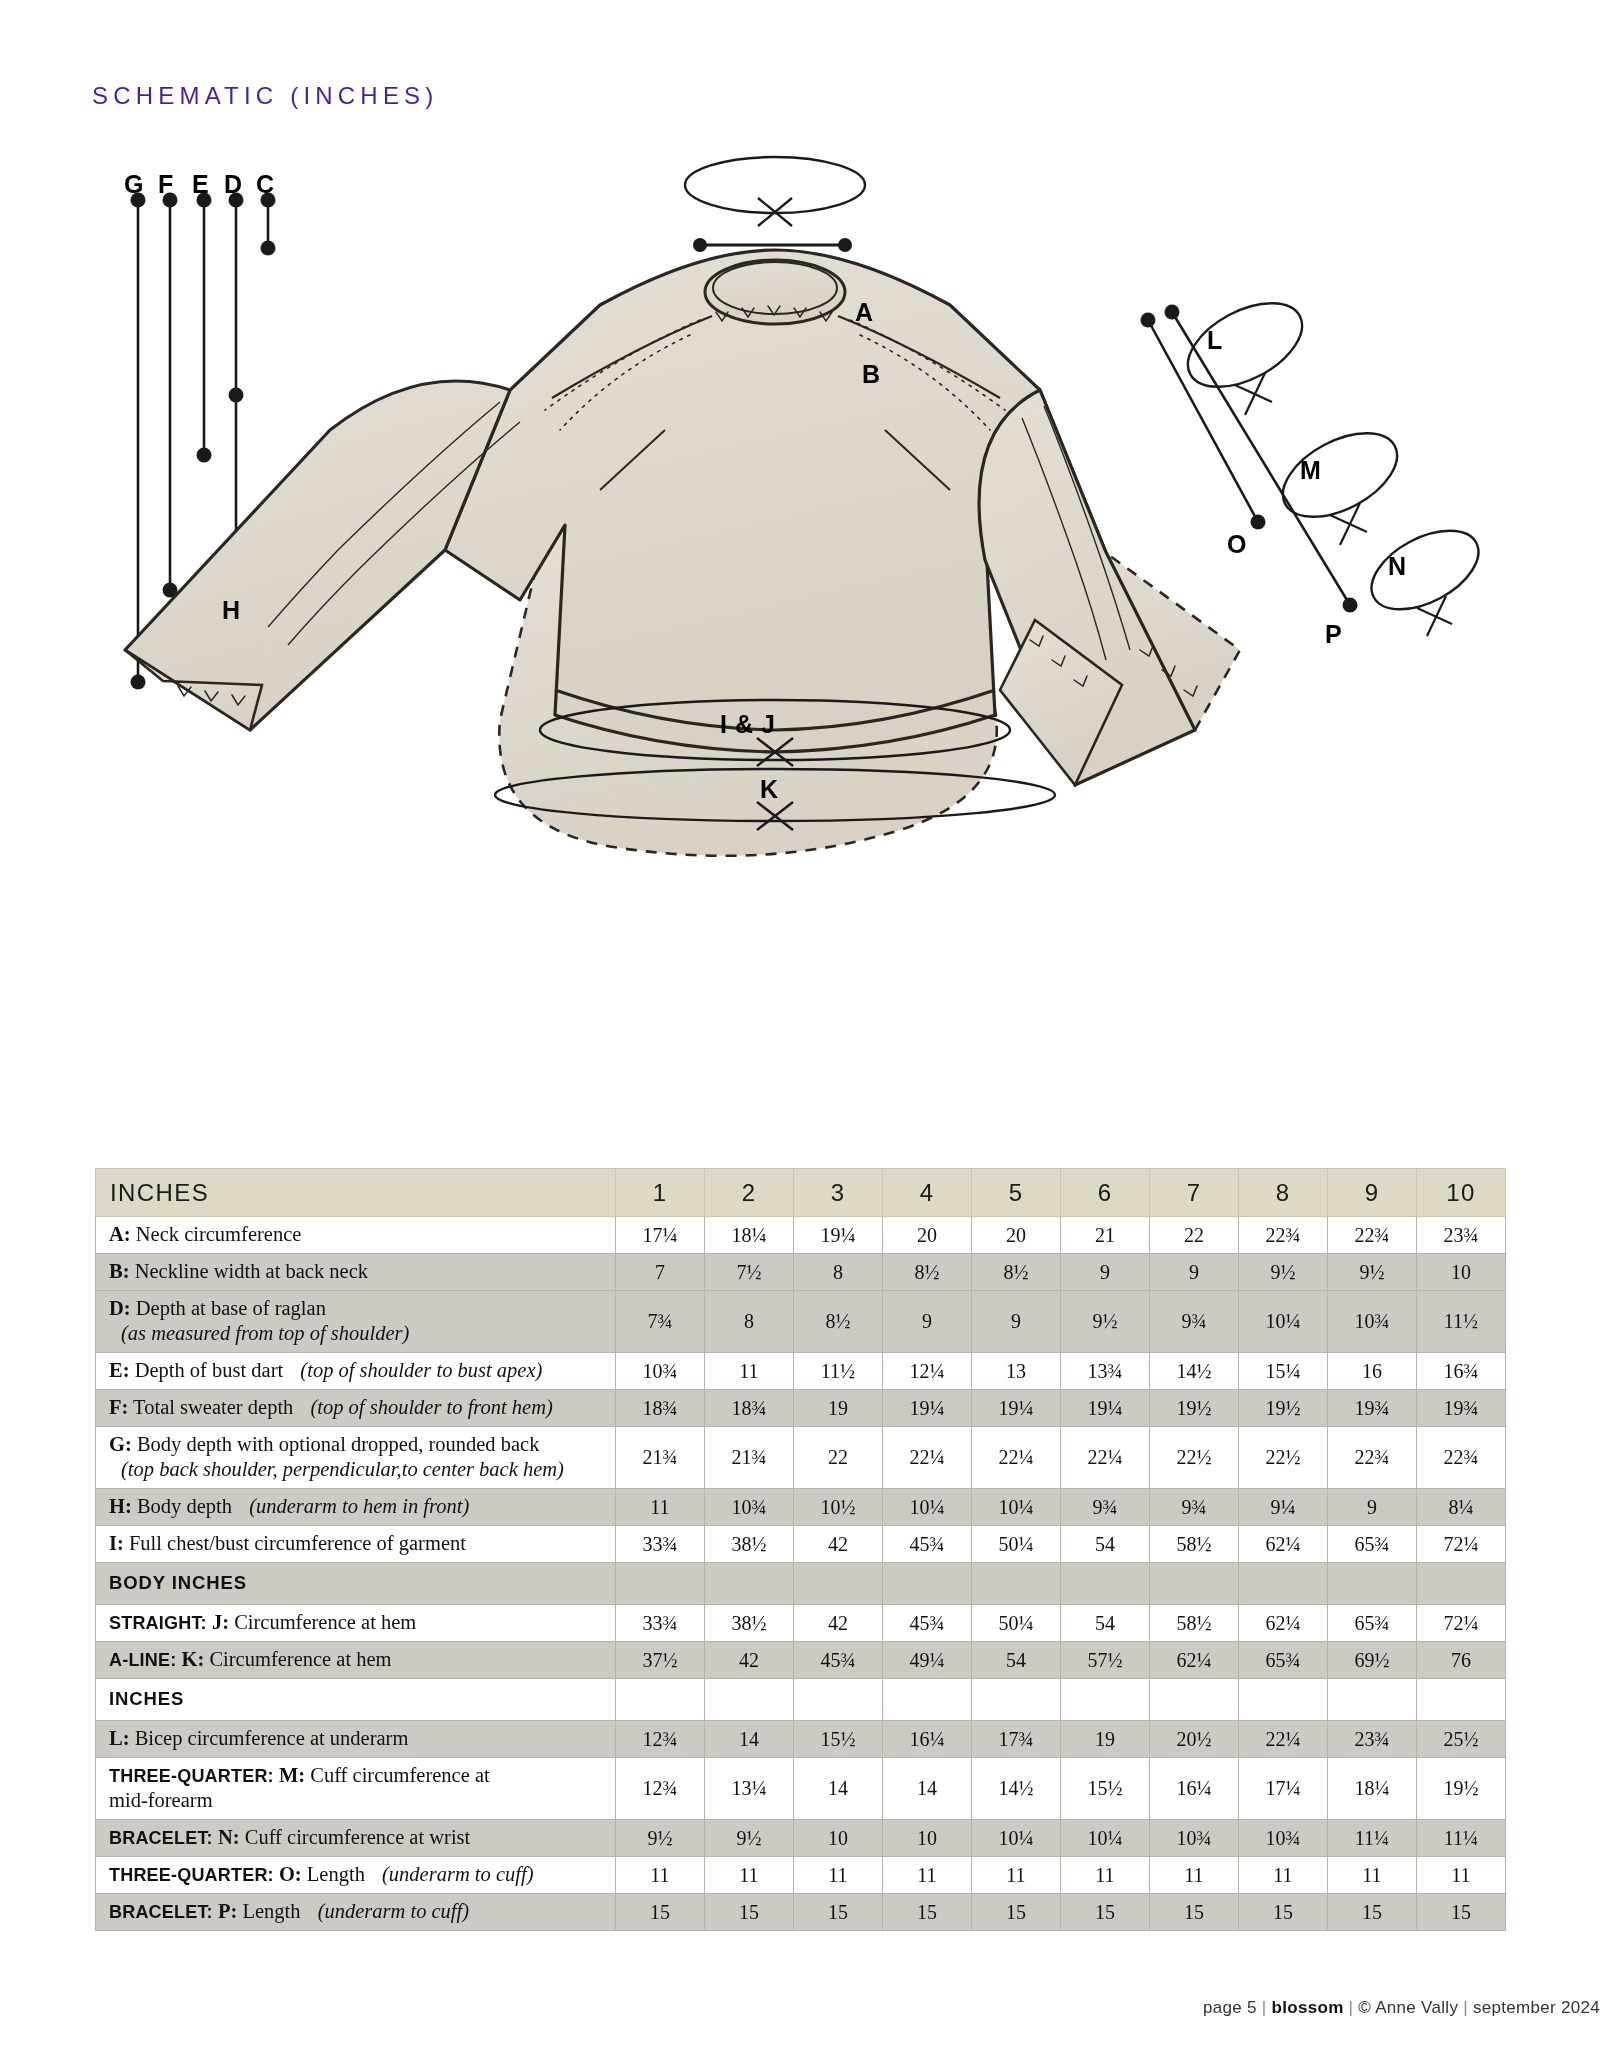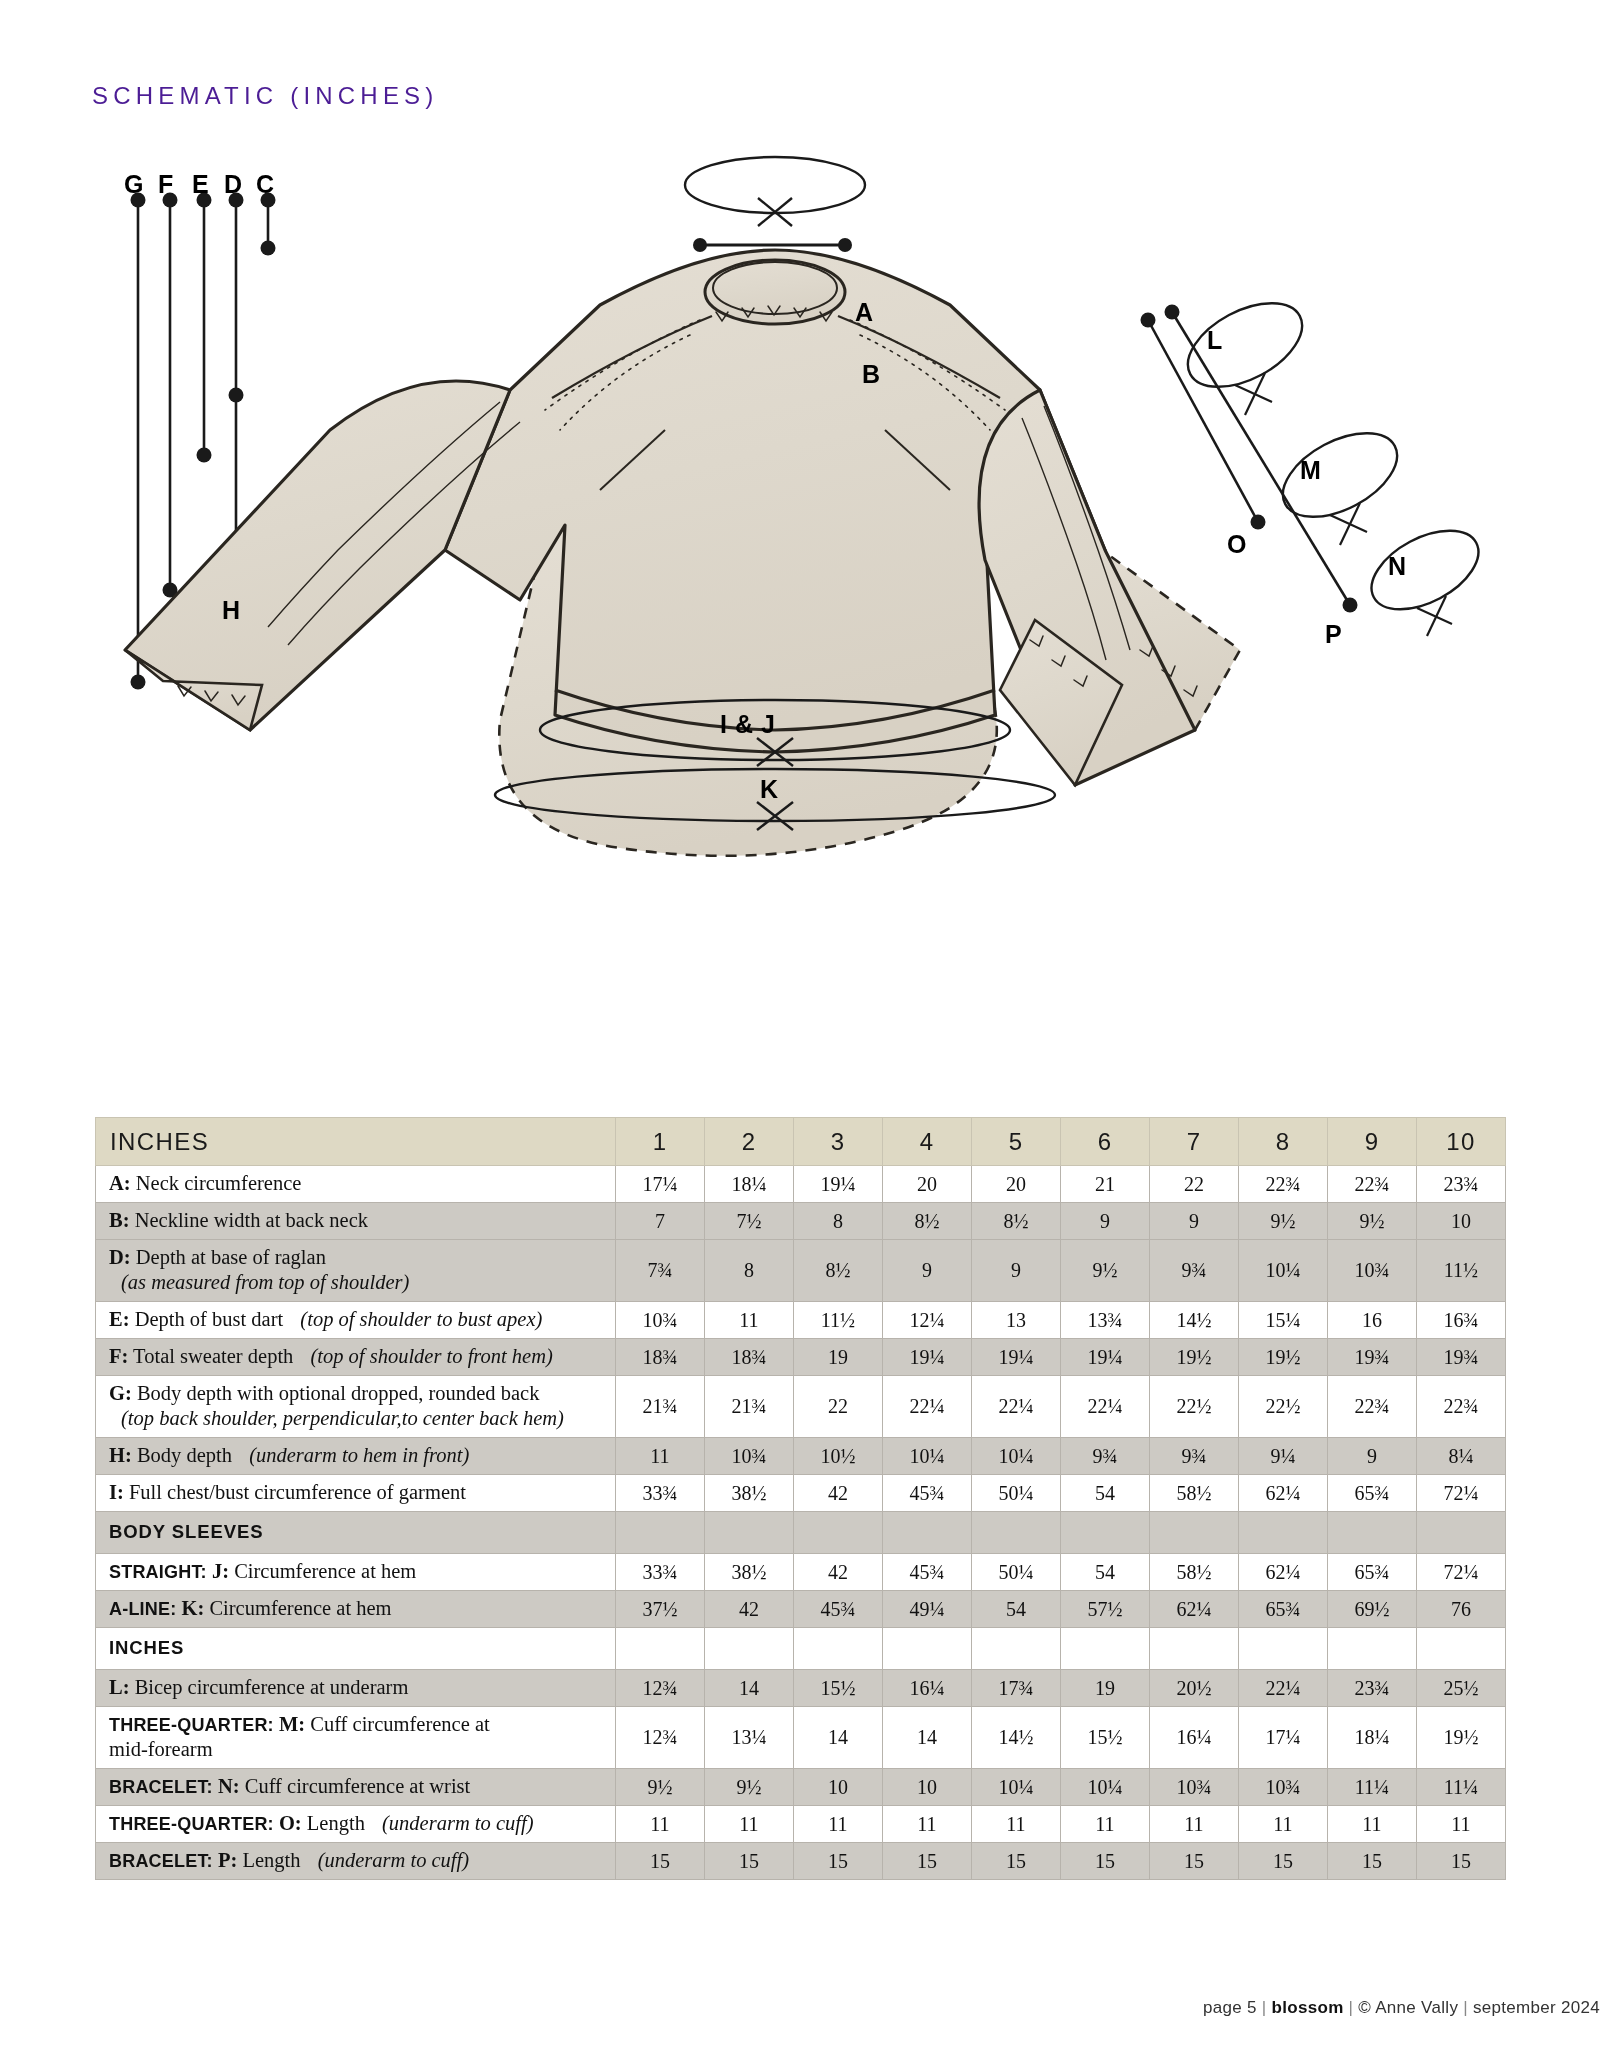--- a/index.html
+++ b/index.html
@@ -45,21 +45,21 @@
     font-size: 25px;
     color: #000;
     white-space: nowrap;
     letter-spacing: 0.5px;
   }
 
   
   .size-table {
     position: absolute;
     left: 95px;
-    top: 1117px;
+    top: 1168px;
     width: 1410px;
     border-collapse: collapse;
     table-layout: fixed;
     font-size: 19.5px;
     color: #111;
   }
   .size-table col.lbl  { width: 520px; }
   .size-table col.sz   { width: 89px; }
 
   .size-table th, .size-table td {
@@ -458,21 +458,21 @@
         <td class="val">42</td>
         <td class="val">45¾</td>
         <td class="val">50¼</td>
         <td class="val">54</td>
         <td class="val">58½</td>
         <td class="val">62¼</td>
         <td class="val">65¾</td>
         <td class="val">72¼</td>
       </tr>
       <tr class="even section">
-        <td class="label">BODY SLEEVES</td>
+        <td class="label">BODY INCHES</td>
         <td class="val"></td>
         <td class="val"></td>
         <td class="val"></td>
         <td class="val"></td>
         <td class="val"></td>
         <td class="val"></td>
         <td class="val"></td>
         <td class="val"></td>
         <td class="val"></td>
         <td class="val"></td>

